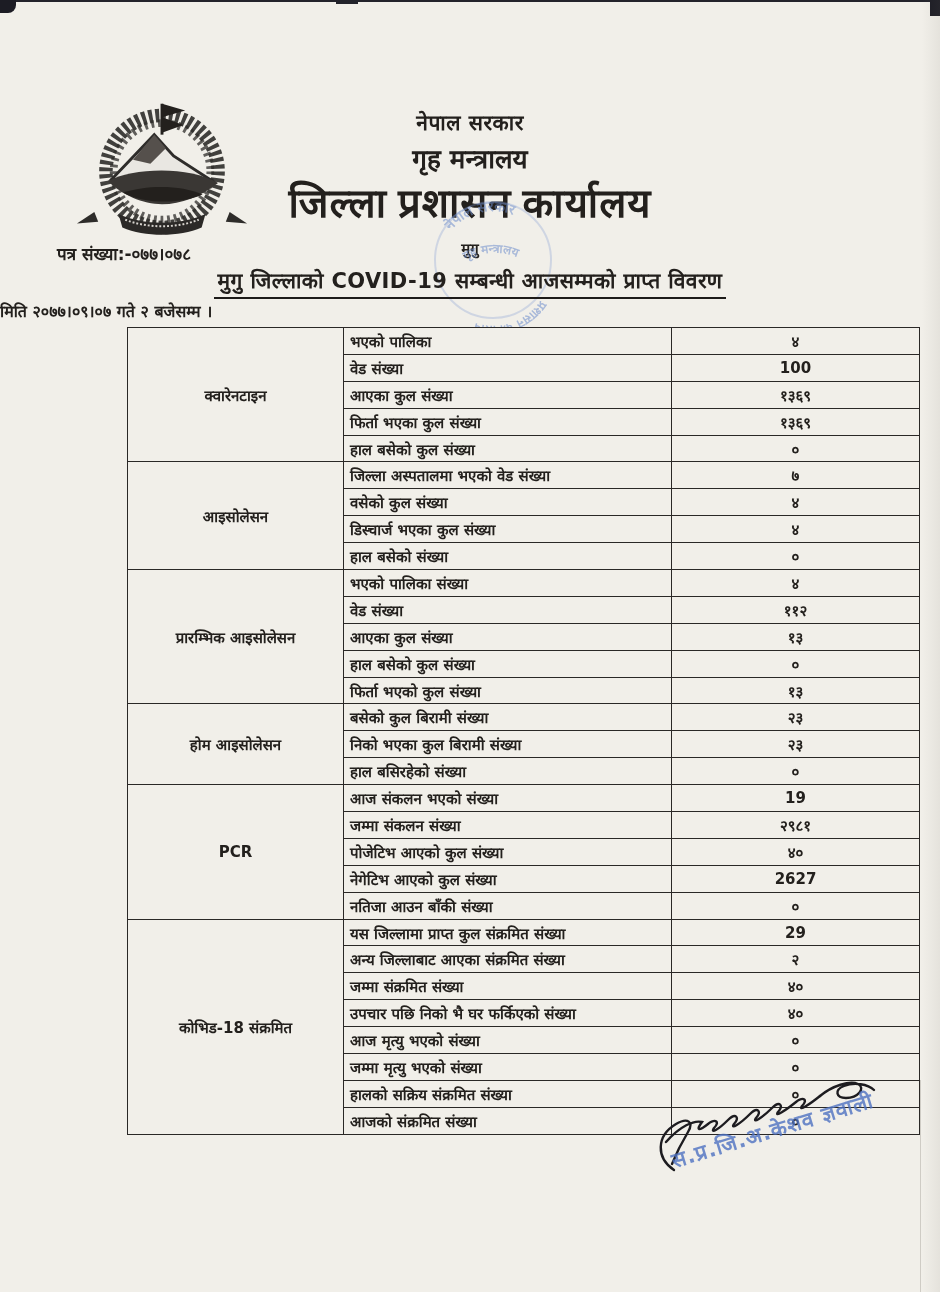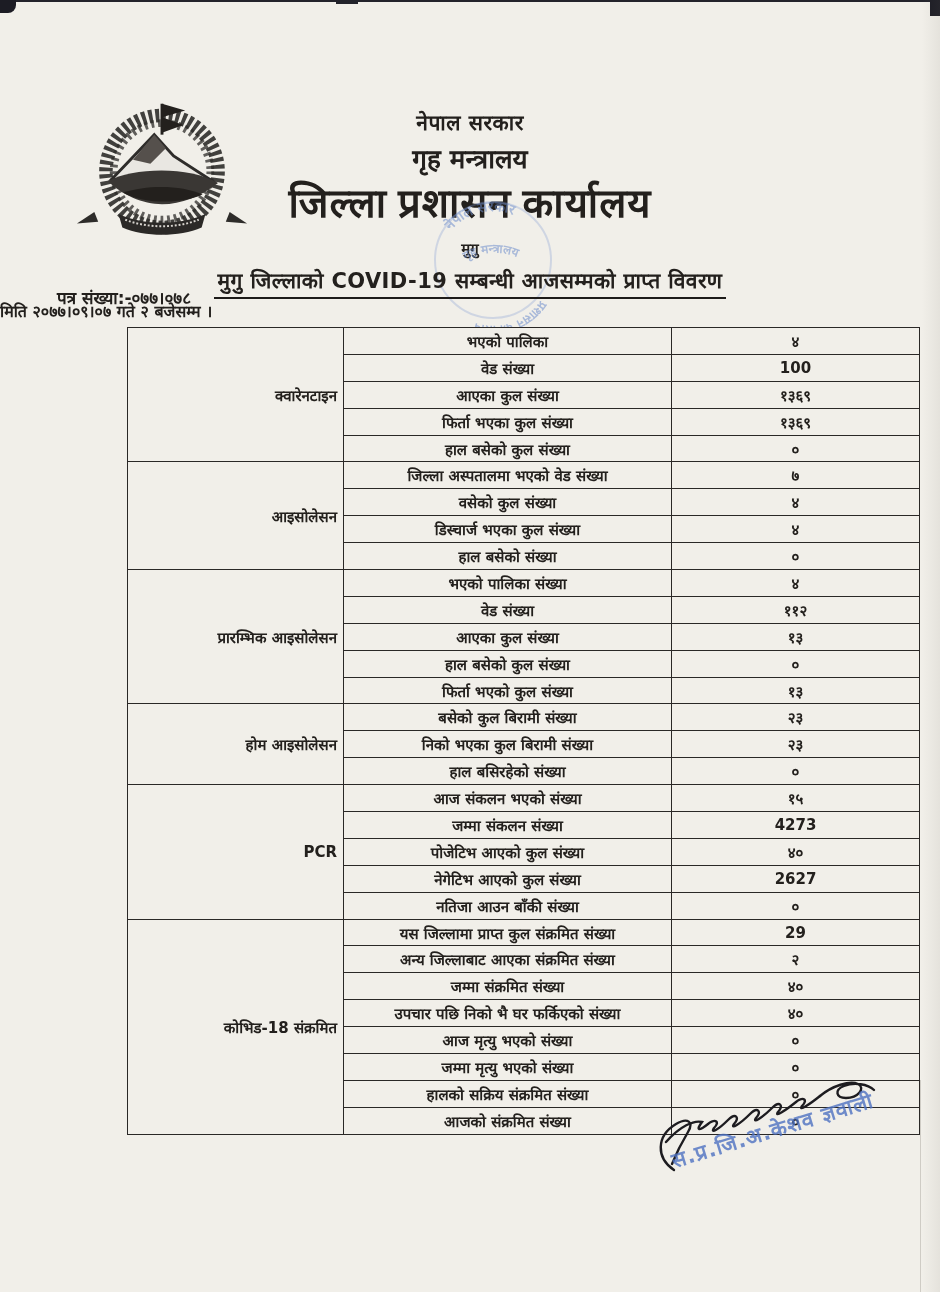--- a/index.html
+++ b/index.html
@@ -17,43 +17,43 @@
   .scan-fold{position:absolute;top:1080px;left:920px;width:1px;height:212px;background:#cfccc5;}
   .scan-right-shade{position:absolute;top:0;right:0;width:18px;height:1292px;background:linear-gradient(to right, rgba(0,0,0,0), rgba(120,115,108,0.10));}
 
   .emblem{position:absolute;left:62px;top:96px;width:200px;height:145px;}
 
   .hdr{position:absolute;left:0;width:940px;text-align:center;font-weight:bold;}
   .hdr-gov{top:108px;font-size:21px;letter-spacing:0.5px;}
   .hdr-ministry{top:140px;font-size:26px;}
   .hdr-office{top:174px;font-size:40px;letter-spacing:1px;font-family:Liberation Serif, serif;}
   .hdr-district{top:238px;font-size:15px;}
-  .letter-no{position:absolute;left:57px;top:242px;font-size:17px;font-weight:bold;margin-top:44px;}
+  .letter-no{position:absolute;left:57px;top:242px;font-size:17px;font-weight:bold;}
 
   .doc-title-wrap{position:absolute;left:0;top:266px;width:940px;text-align:center;}
   .doc-title{display:inline-block;font-size:21px;font-weight:bold;border-bottom:2.5px solid #1d1b19;padding:0 4px 3px 4px;letter-spacing:0.4px;}
   .date-line{position:absolute;top:300px;left:0;width:878px;text-align:left;font-size:16px;font-weight:bold;}
 
   
   .round-stamp{position:absolute;left:418px;top:188px;width:150px;height:140px;opacity:0.55;pointer-events:none;}
 
   table.covid{
     position:absolute;left:127px;top:327px;
     border-collapse:collapse;table-layout:fixed;
     width:753px;
   }
   table.covid td{
     border:1.6px solid #2a2826;
     height:25.9px;
     font-size:15px;font-weight:bold;
     padding:0 6px;
     overflow:hidden;white-space:nowrap;
   }
-  td.cat{width:203px;text-align:right;vertical-align:middle;font-size:15.5px;}
-  td.lbl{width:315px;text-align:center;padding-left:9px;}
+  td.cat{width:203px;text-align:center;vertical-align:middle;font-size:15.5px;}
+  td.lbl{width:315px;text-align:left;padding-left:9px;}
   td.val{width:235px;text-align:center;font-size:14px;}
 
   .signature{position:absolute;left:636px;top:1062px;width:260px;height:115px;}
   .sig-stamp{
     position:absolute;left:676px;top:1146px;width:230px;
     font-size:21px;font-weight:bold;color:#4e72c2;opacity:0.8;
     transform:rotate(-17deg);transform-origin:left bottom;
     white-space:nowrap;letter-spacing:1px;
   }
 </style>
@@ -185,25 +185,25 @@
         <td class="lbl">निको भएका कुल बिरामी संख्या</td>
         <td class="val">२३</td>
       </tr>
       <tr>
         <td class="lbl">हाल बसिरहेको संख्या</td>
         <td class="val">०</td>
       </tr>
       <tr>
         <td class="cat" rowspan="5">PCR</td>
         <td class="lbl">आज संकलन भएको संख्या</td>
-        <td class="val">१५</td>
+        <td class="val">19</td>
       </tr>
       <tr>
         <td class="lbl">जम्मा संकलन संख्या</td>
-        <td class="val">4273</td>
+        <td class="val">२९८१</td>
       </tr>
       <tr>
         <td class="lbl">पोजेटिभ आएको कुल संख्या</td>
         <td class="val">४०</td>
       </tr>
       <tr>
         <td class="lbl">नेगेटिभ आएको कुल संख्या</td>
         <td class="val">2627</td>
       </tr>
       <tr>

